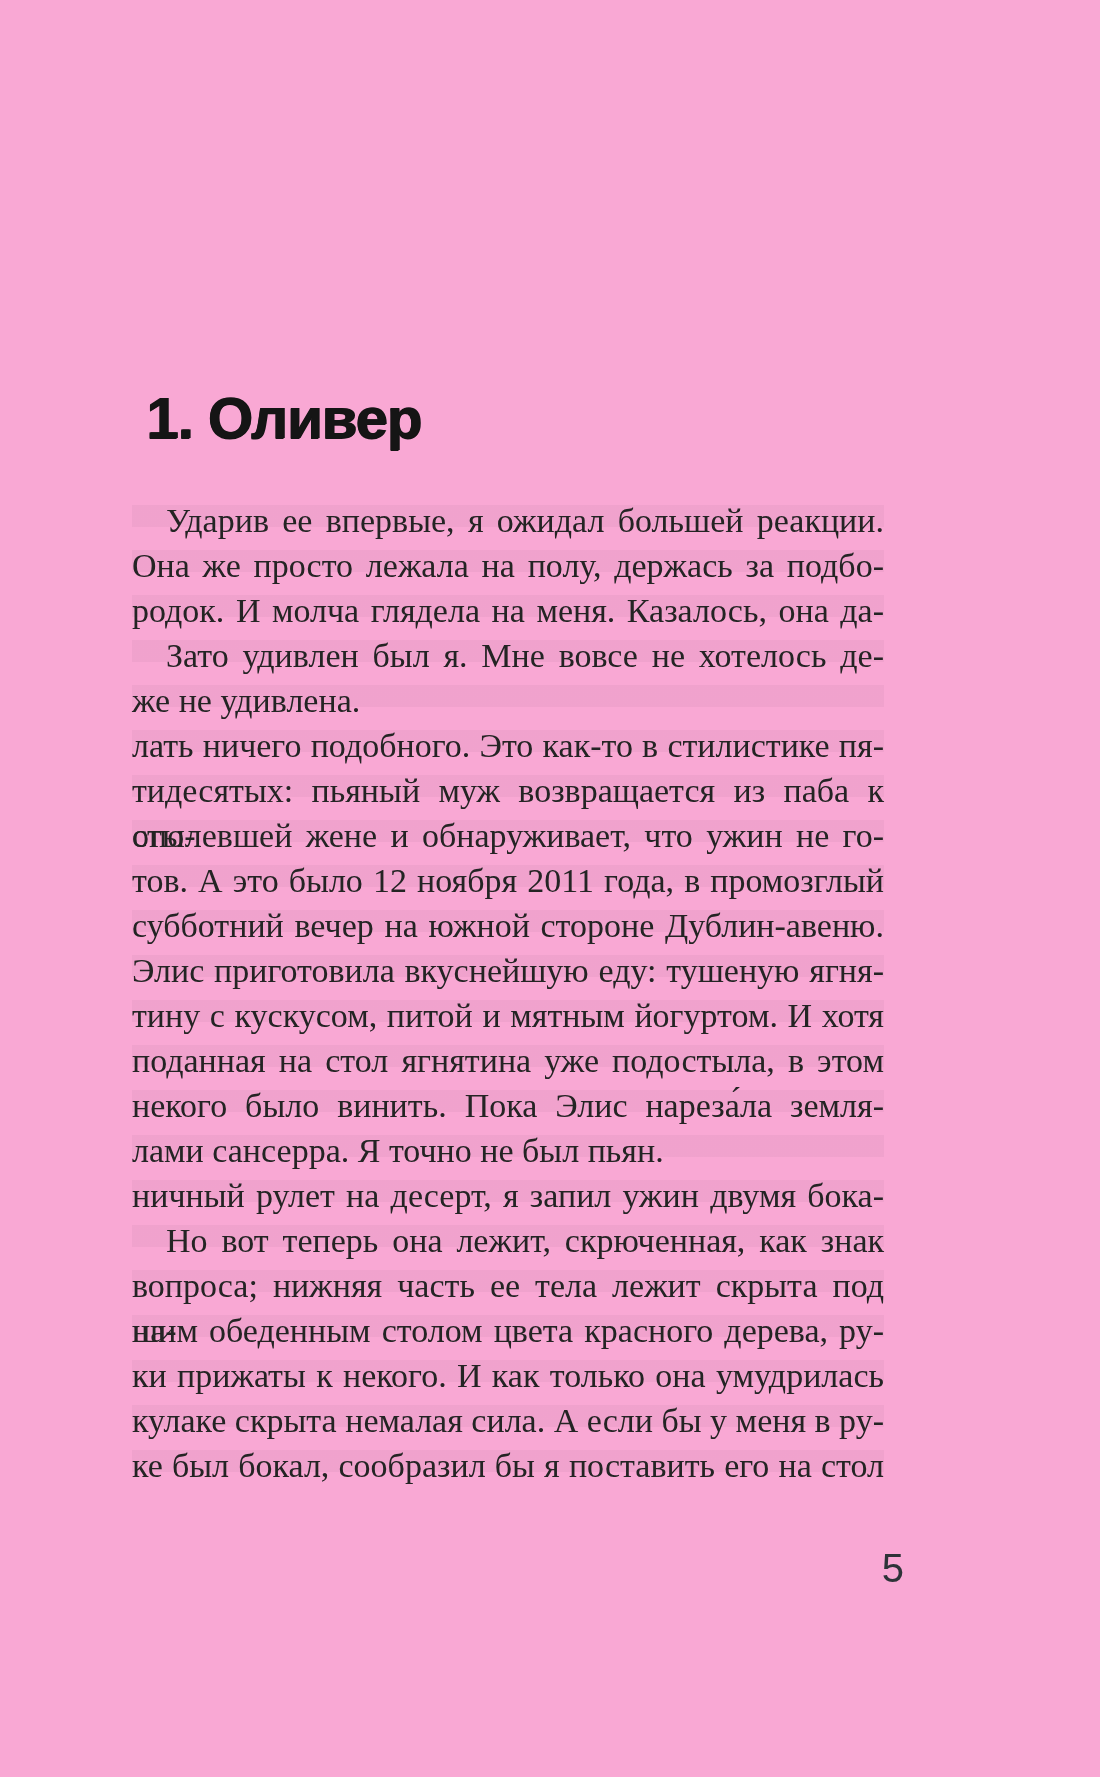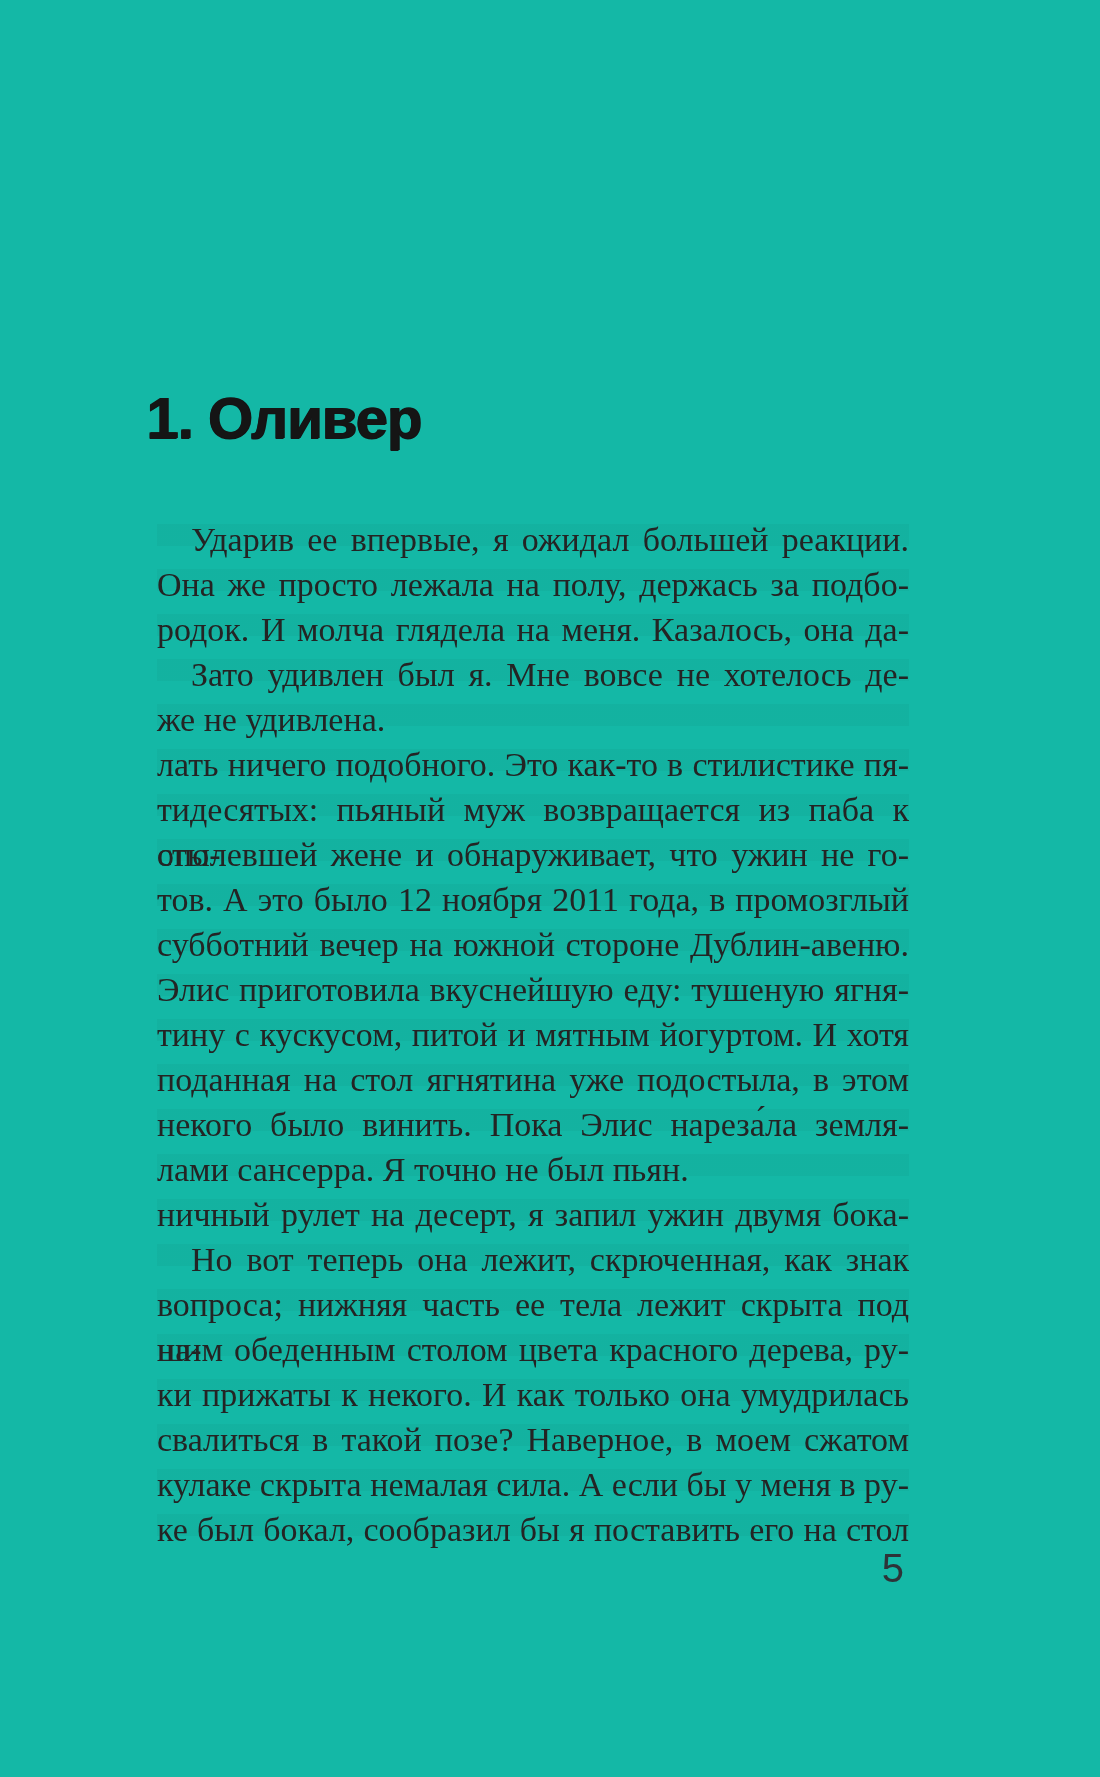--- a/index.html
+++ b/index.html
@@ -4,57 +4,56 @@
 <style>
   html, body {
     margin: 0;
     padding: 0;
     background: #ffffff;
   }
   .page {
     position: relative;
     width: 1100px;
     height: 1777px;
-    background: #14b8a6;
+    background: #f9a8d4;
     overflow: hidden;
     font-family: "Liberation Serif", serif;
   }
   .chapter-title {
     position: absolute;
     left: 146px;
     top: 388px;
     margin: 0;
     font-family: "Liberation Sans", sans-serif;
     font-weight: bold;
     font-size: 58px;
     line-height: 1.05;
     letter-spacing: -1px;
     color: #151515;
     
     text-shadow: 1.2px 0 0 #151515, 0 0.6px 0 #151515;
   }
   .body-text {
     position: absolute;
-    left: 157px;
+    left: 132px;
     top: 498px;
     width: 752px;
     font-size: 34px;
     line-height: 45px;
     color: #242424;
     
     background-image: repeating-linear-gradient(
       to bottom,
       rgba(0,0,0,0.000) 0px,
       rgba(0,0,0,0.000) 7px,
       rgba(0,0,0,0.035) 7px,
       rgba(0,0,0,0.035) 29px,
       rgba(0,0,0,0.000) 29px,
       rgba(0,0,0,0.000) 45px
     );
-    margin-top: 19px;
   }
   .line {
     text-align: justify;
     text-align-last: justify;
     white-space: normal;
     height: 45px;
   }
   .line.indent {
     text-indent: 34px;
   }
@@ -92,20 +91,19 @@
       <div class="line">Элис приготовила вкуснейшую еду: тушеную ягня-</div>
       <div class="line">тину с кускусом, питой и мятным йогуртом. И хотя</div>
       <div class="line">поданная на стол ягнятина уже подостыла, в этом</div>
       <div class="line">некого было винить. Пока Элис нареза́ла земля-</div>
       <div class="line para-end">лами сансерра. Я точно не был пьян.</div>
       <div class="line">ничный рулет на десерт, я запил ужин двумя бока-</div>
       <div class="line indent">Но вот теперь она лежит, скрюченная, как знак</div>
       <div class="line">вопроса; нижняя часть ее тела лежит скрыта под на-</div>
       <div class="line">шим обеденным столом цвета красного дерева, ру-</div>
       <div class="line">ки прижаты к некого. И как только она умудрилась</div>
-      <div class="line">свалиться в такой позе? Наверное, в моем сжатом</div>
       <div class="line">кулаке скрыта немалая сила. А если бы у меня в ру-</div>
       <div class="line">ке был бокал, сообразил бы я поставить его на стол</div>
     </div>
 
   <div class="page-number">5</div>
 
 </div>
 
 </body></html>

